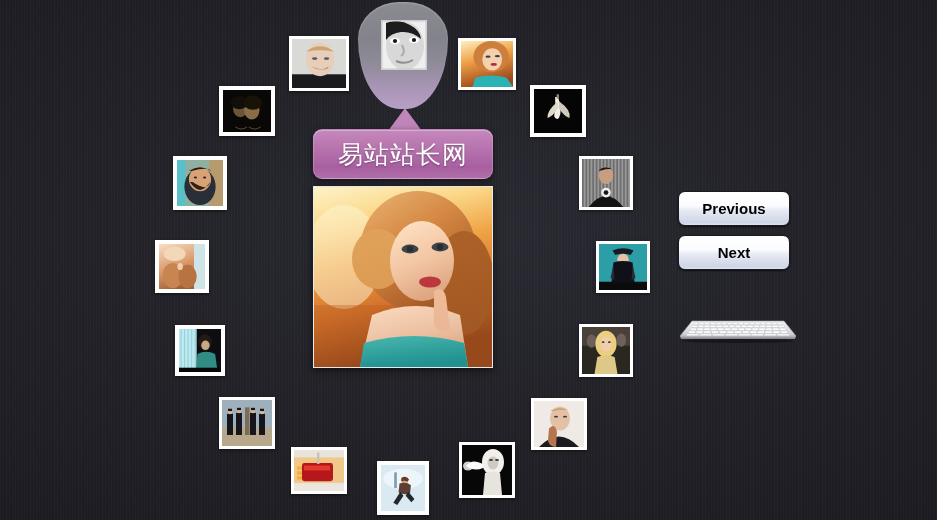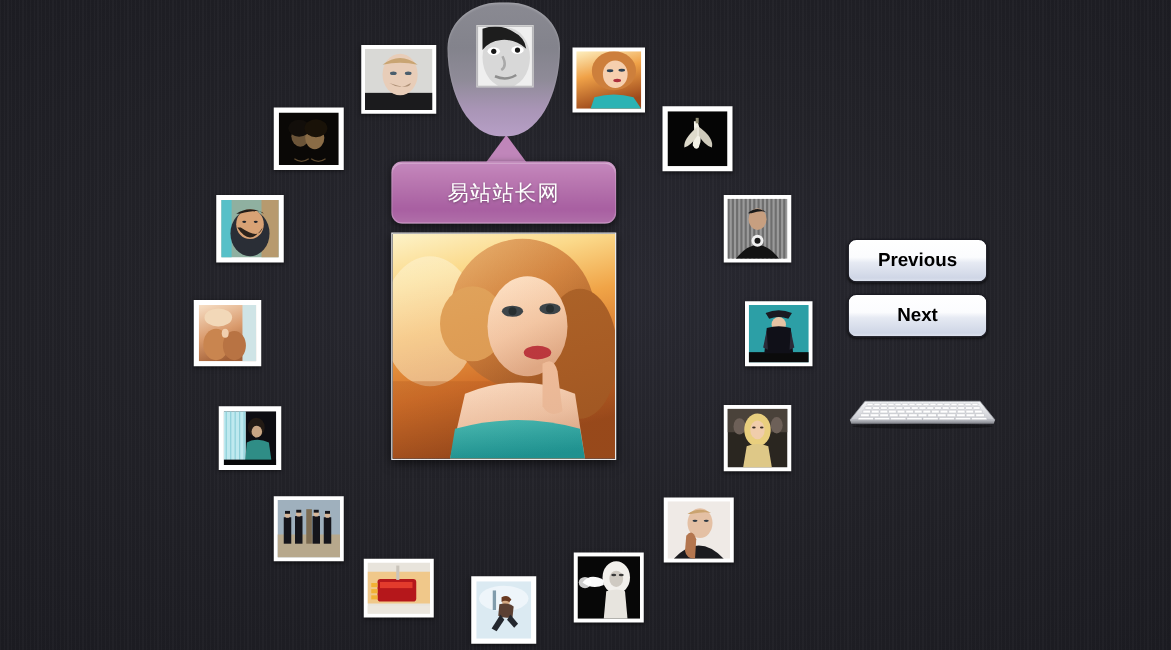--- a/index.html
+++ b/index.html
@@ -91,21 +91,21 @@
     background: linear-gradient(180deg, #c489bd 0%, #bd7cb4 22%, #b06ba8 55%, #a85fa1 78%, #b06ea9 100%);
     border: 1px solid rgba(255,255,255,0.18);
     box-sizing: border-box;
     box-shadow: 0 2px 6px rgba(0,0,0,0.5), inset 0 1px 0 rgba(255,255,255,0.30);
     display: flex;
     align-items: center;
     justify-content: center;
   }
   #label-bubble .bubble-text {
     color: #ffffff;
-    font-size: 17px;
+    font-size: 25px;
     letter-spacing: 1px;
     text-shadow: 0 1px 2px rgba(0,0,0,0.35);
     white-space: nowrap;
   }
   #bubble-caret {
     position: absolute;
     left: 388px;
     top: 108px;
     width: 0;
     height: 0;

